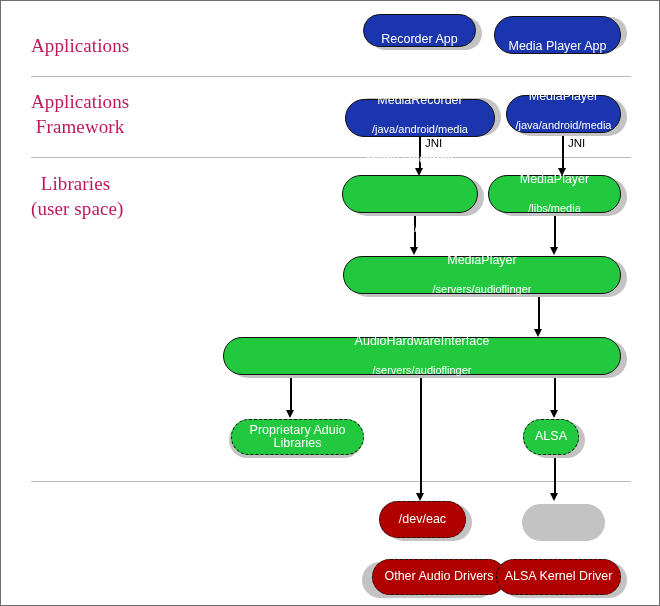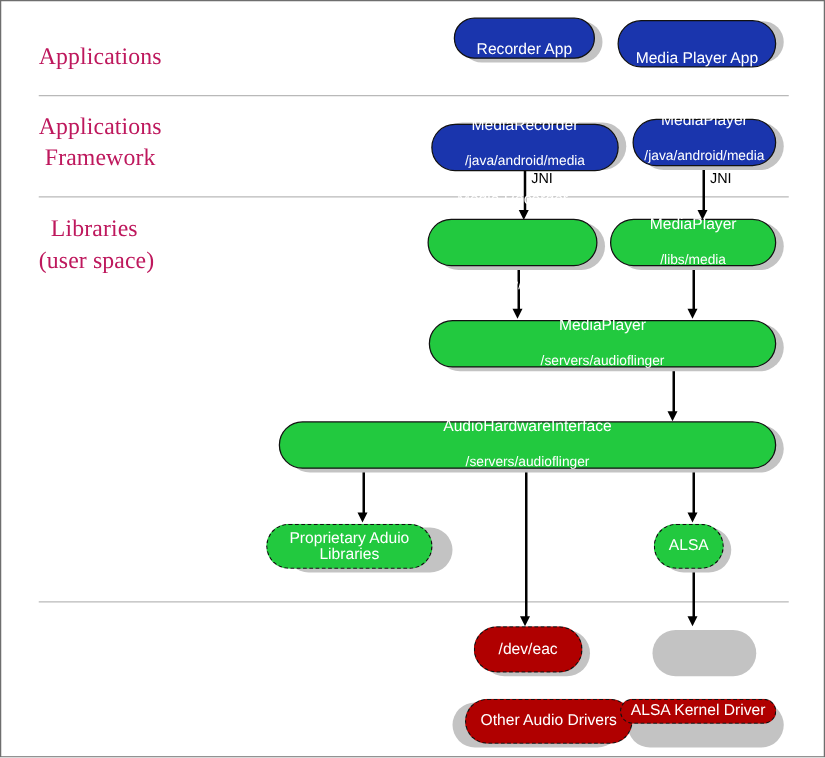--- a/index.html
+++ b/index.html
@@ -192,21 +192,21 @@
     <span class="sub">/servers/audioflinger</span>
   </div>
 
   <div class="shadow" style="left:228px; top:339px; width:398px; height:38px;"></div>
   <div class="node green two-line" style="left:222px; top:336px; width:398px; height:38px;">
     <span class="title">AudioHardwareInterface</span>
     <span class="sub">/servers/audioflinger</span>
   </div>
 
   <div class="shadow" style="left:228px; top:421px; width:133px; height:36px;"></div>
-  <div class="node green dashed two-line" style="left:212px; top:418px; width:133px; height:36px;">
+  <div class="node green dashed two-line" style="left:230px; top:418px; width:133px; height:36px;">
     <span class="title">Proprietary Aduio</span>
     <span class="title">Libraries</span>
   </div>
 
   <div class="shadow" style="left:528px; top:421px; width:56px; height:36px;"></div>
   <div class="node green dashed" style="left:522px; top:418px; width:56px; height:36px;">
     <span class="title">ALSA</span>
   </div>
 
   <div class="shadow" style="left:384px; top:503px; width:87px; height:37px;"></div>
@@ -215,17 +215,17 @@
   </div>
 
   <div class="shadow" style="left:521px; top:503px; width:83px; height:37px;"></div>
 
   <div class="shadow" style="left:361px; top:561px; width:134px; height:36px;"></div>
   <div class="node red dashed" style="left:371px; top:558px; width:134px; height:36px;">
     <span class="title">Other Audio Drivers</span>
   </div>
 
   <div class="shadow" style="left:501px; top:561px; width:125px; height:36px;"></div>
-  <div class="node red dashed" style="left:495px; top:558px; width:125px; height:20px;">
+  <div class="node red dashed" style="left:495px; top:558px; width:125px; height:36px;">
     <span class="title">ALSA Kernel Driver</span>
   </div>
 
 </div>
 
 </body></html>

